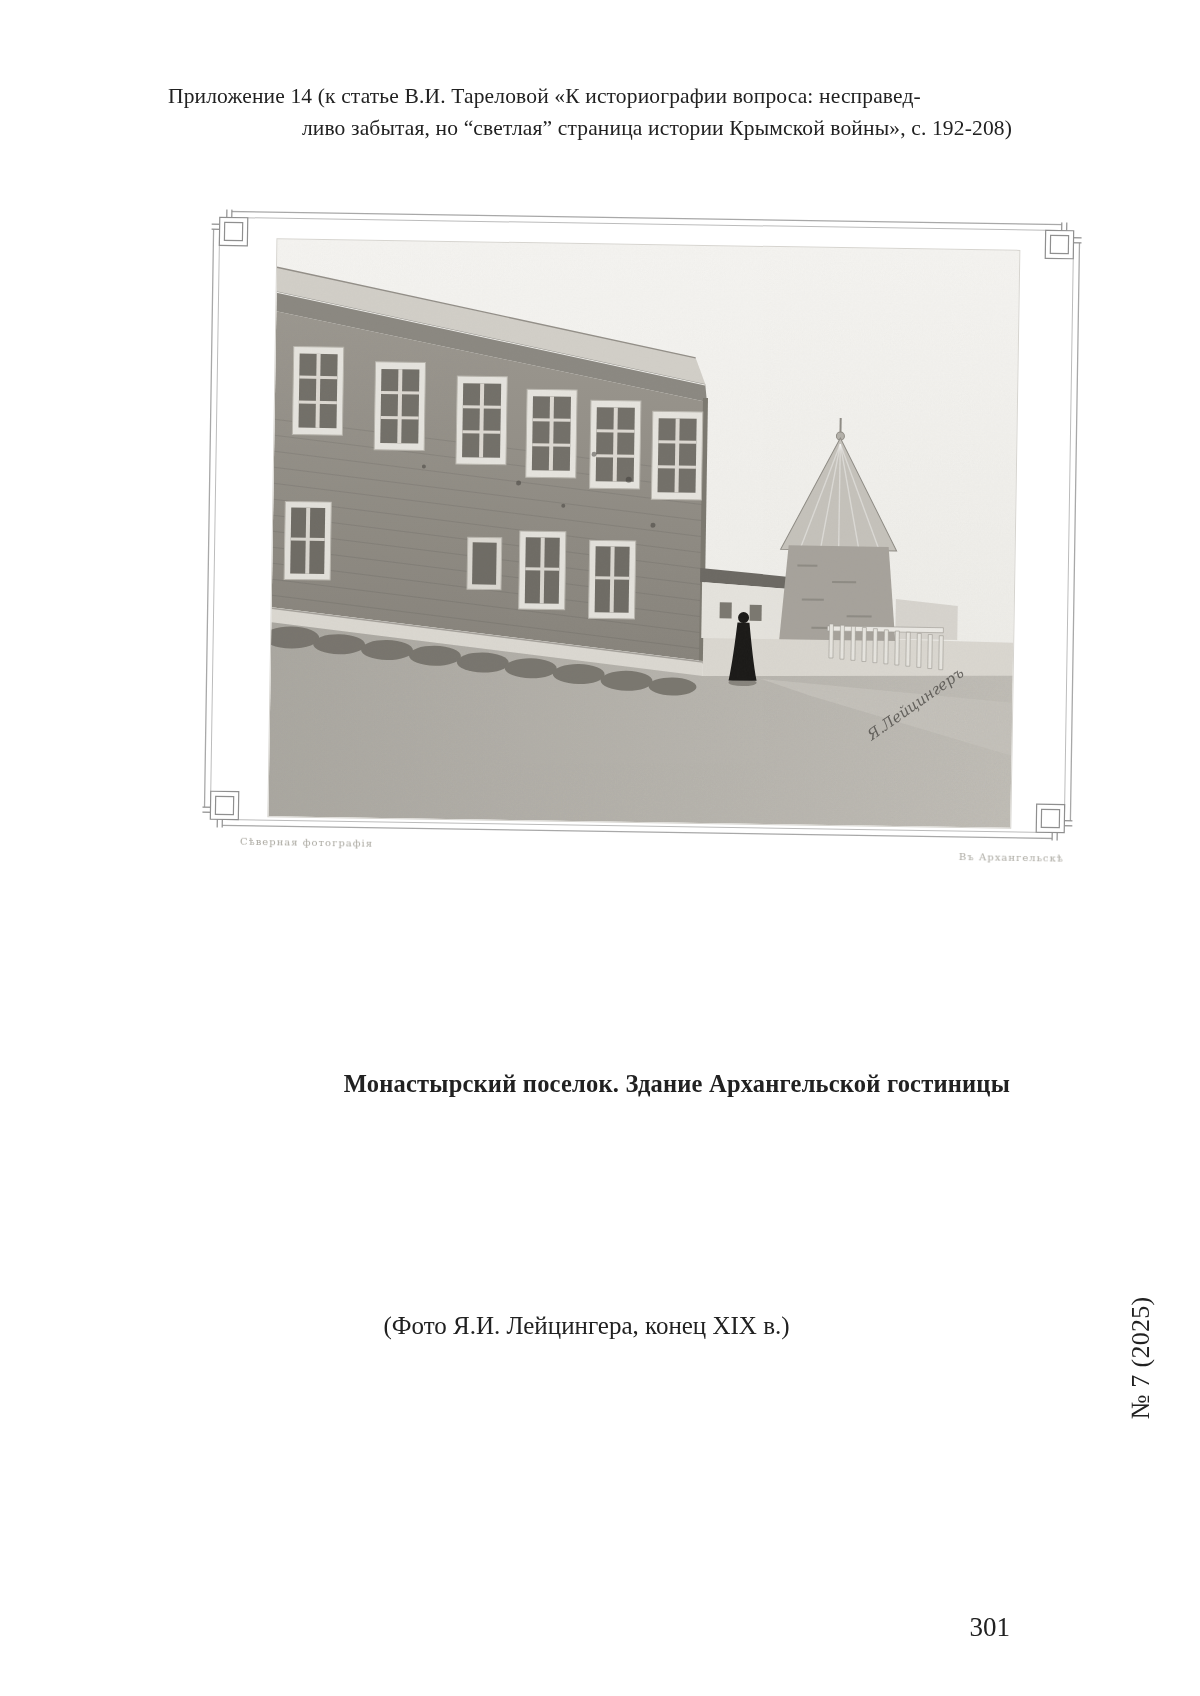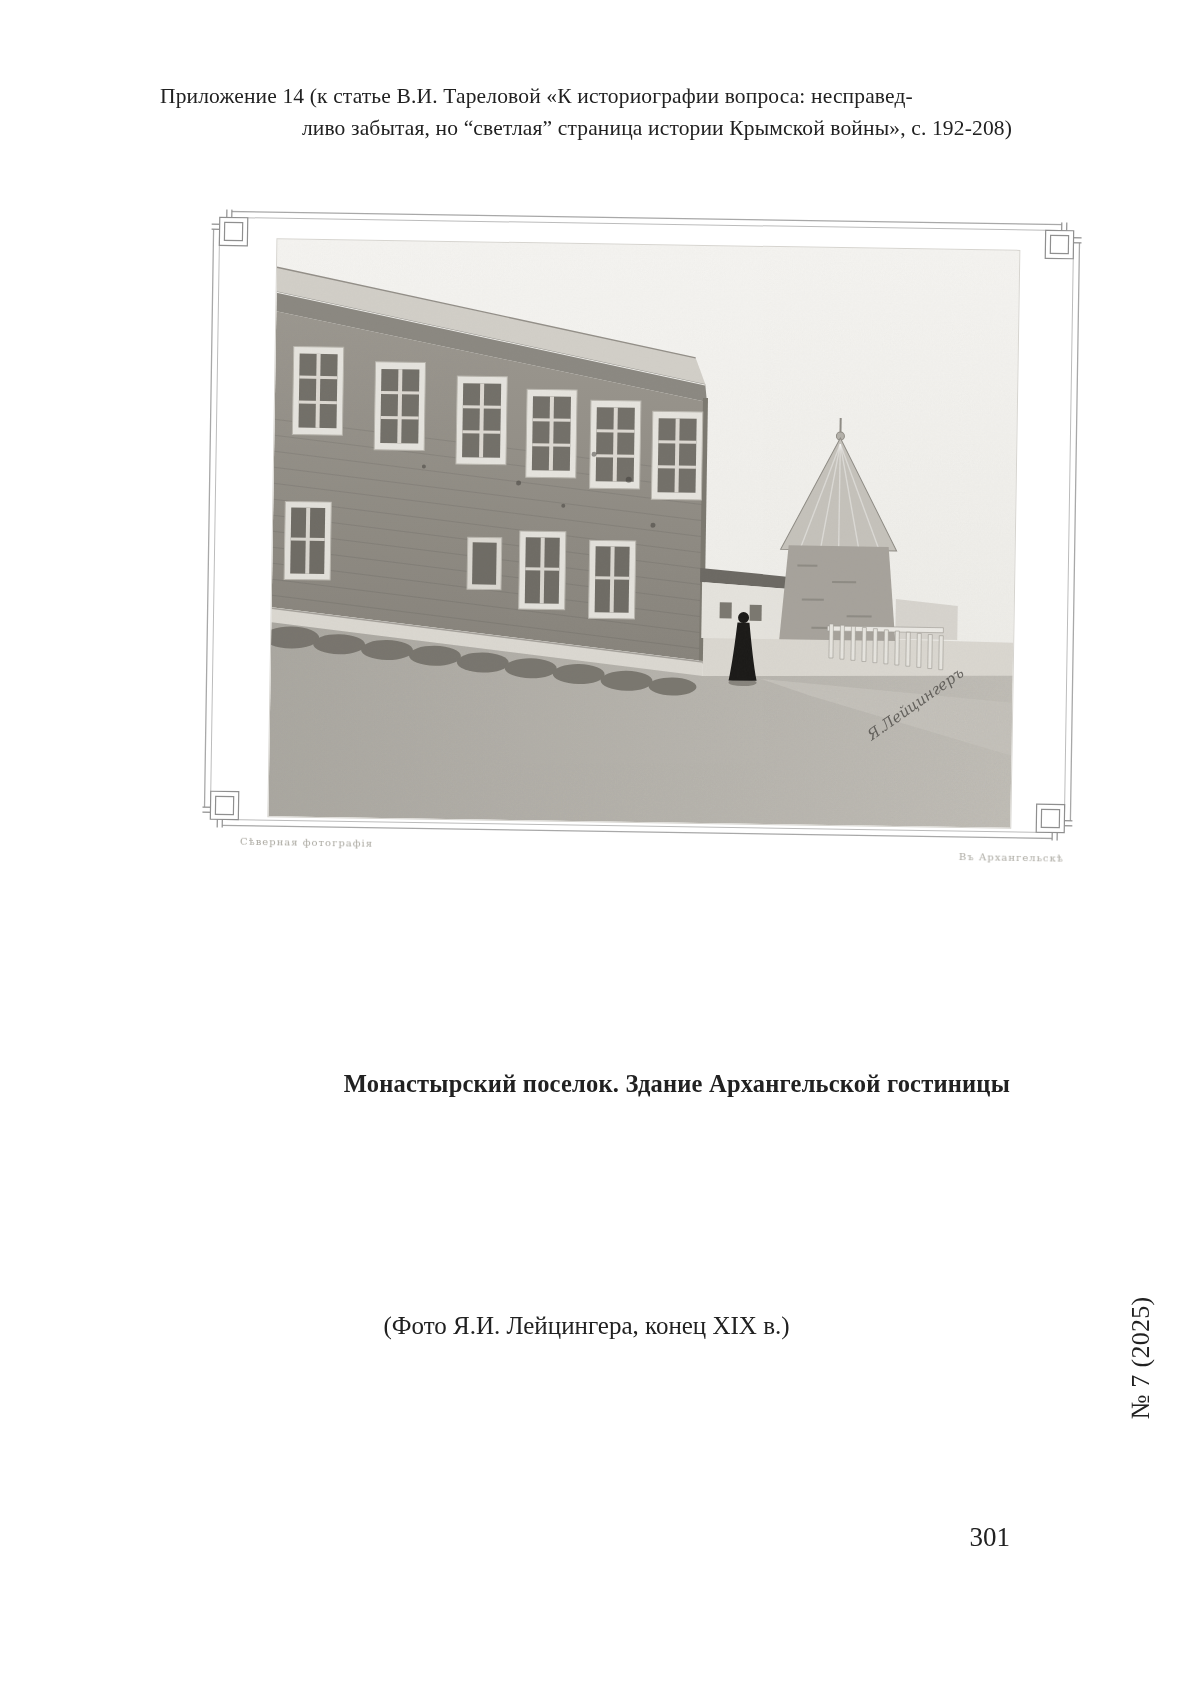--- a/index.html
+++ b/index.html
@@ -4,42 +4,42 @@
 <style>
   html,body{margin:0;padding:0;background:#e9e9e9;}
   #page{
     position:relative;width:1200px;height:1696px;background:#ffffff;
     font-family:"Liberation Serif","DejaVu Serif",serif;color:#212121;
     overflow:hidden;margin:0 auto;
   }
   .abs{position:absolute;}
   
   #header{left:160px;top:80px;width:852px;font-size:21.5px;line-height:32px;letter-spacing:.15px;}
-  #header .l1{white-space:nowrap;text-align:left;}
+  #header .l1{white-space:nowrap;text-align:left;margin-left:8px;}
   #header .l2{white-space:nowrap;text-align:right;}
   
   #plate{left:207px;top:216px;width:870px;height:618px;transform:rotate(.9deg);transform-origin:50% 50%;}
   #plate svg.frame{position:absolute;left:0;top:0;}
   #photo{position:absolute;left:66px;top:29px;width:742px;height:577px;background:#f3f2ee;outline:1px solid #d6d4cf;}
   #photo svg{display:block;}
   .imprint{position:absolute;font-family:"DejaVu Serif","Liberation Serif",serif;font-size:10px;
            color:#9b988f;letter-spacing:1px;white-space:nowrap;opacity:.85;filter:blur(.3px);}
   #imprint-left{left:38px;top:626px;}
   #imprint-right{right:8px;top:630px;}
   
   .cap{left:163px;width:847px;white-space:nowrap;}
   #cap-title{top:1070px;text-align:right;font-weight:bold;font-size:24.5px;letter-spacing:.2px;}
   #cap-body1{top:1143px;font-size:25px;white-space:normal;text-align:justify;text-align-last:justify;}
   #cap-body2{top:1182px;text-align:center;font-size:25px;}
   #cap-credit{top:1312px;text-align:center;font-size:25px;}
   
   #issue-box{left:1108px;top:1280px;width:66px;height:156px;display:flex;align-items:center;justify-content:center;}
   #issue-box span{transform:rotate(-90deg);white-space:nowrap;font-size:26px;letter-spacing:.3px;}
   
-  #pagenum{left:860px;top:1522px;width:150px;text-align:right;font-size:27px;}
+  #pagenum{left:860px;top:1612px;width:150px;text-align:right;font-size:27px;}
 </style>
 </head>
 <body>
 
 <div id="page">
 
   <div class="abs" id="header">
     <div class="l1">Приложение 14 (к статье В.И. Тареловой «К историографии вопроса: несправед-</div>
     <div class="l2">ливо забытая, но “светлая” страница истории Крымской войны», с. 192-208)</div>
   </div>

